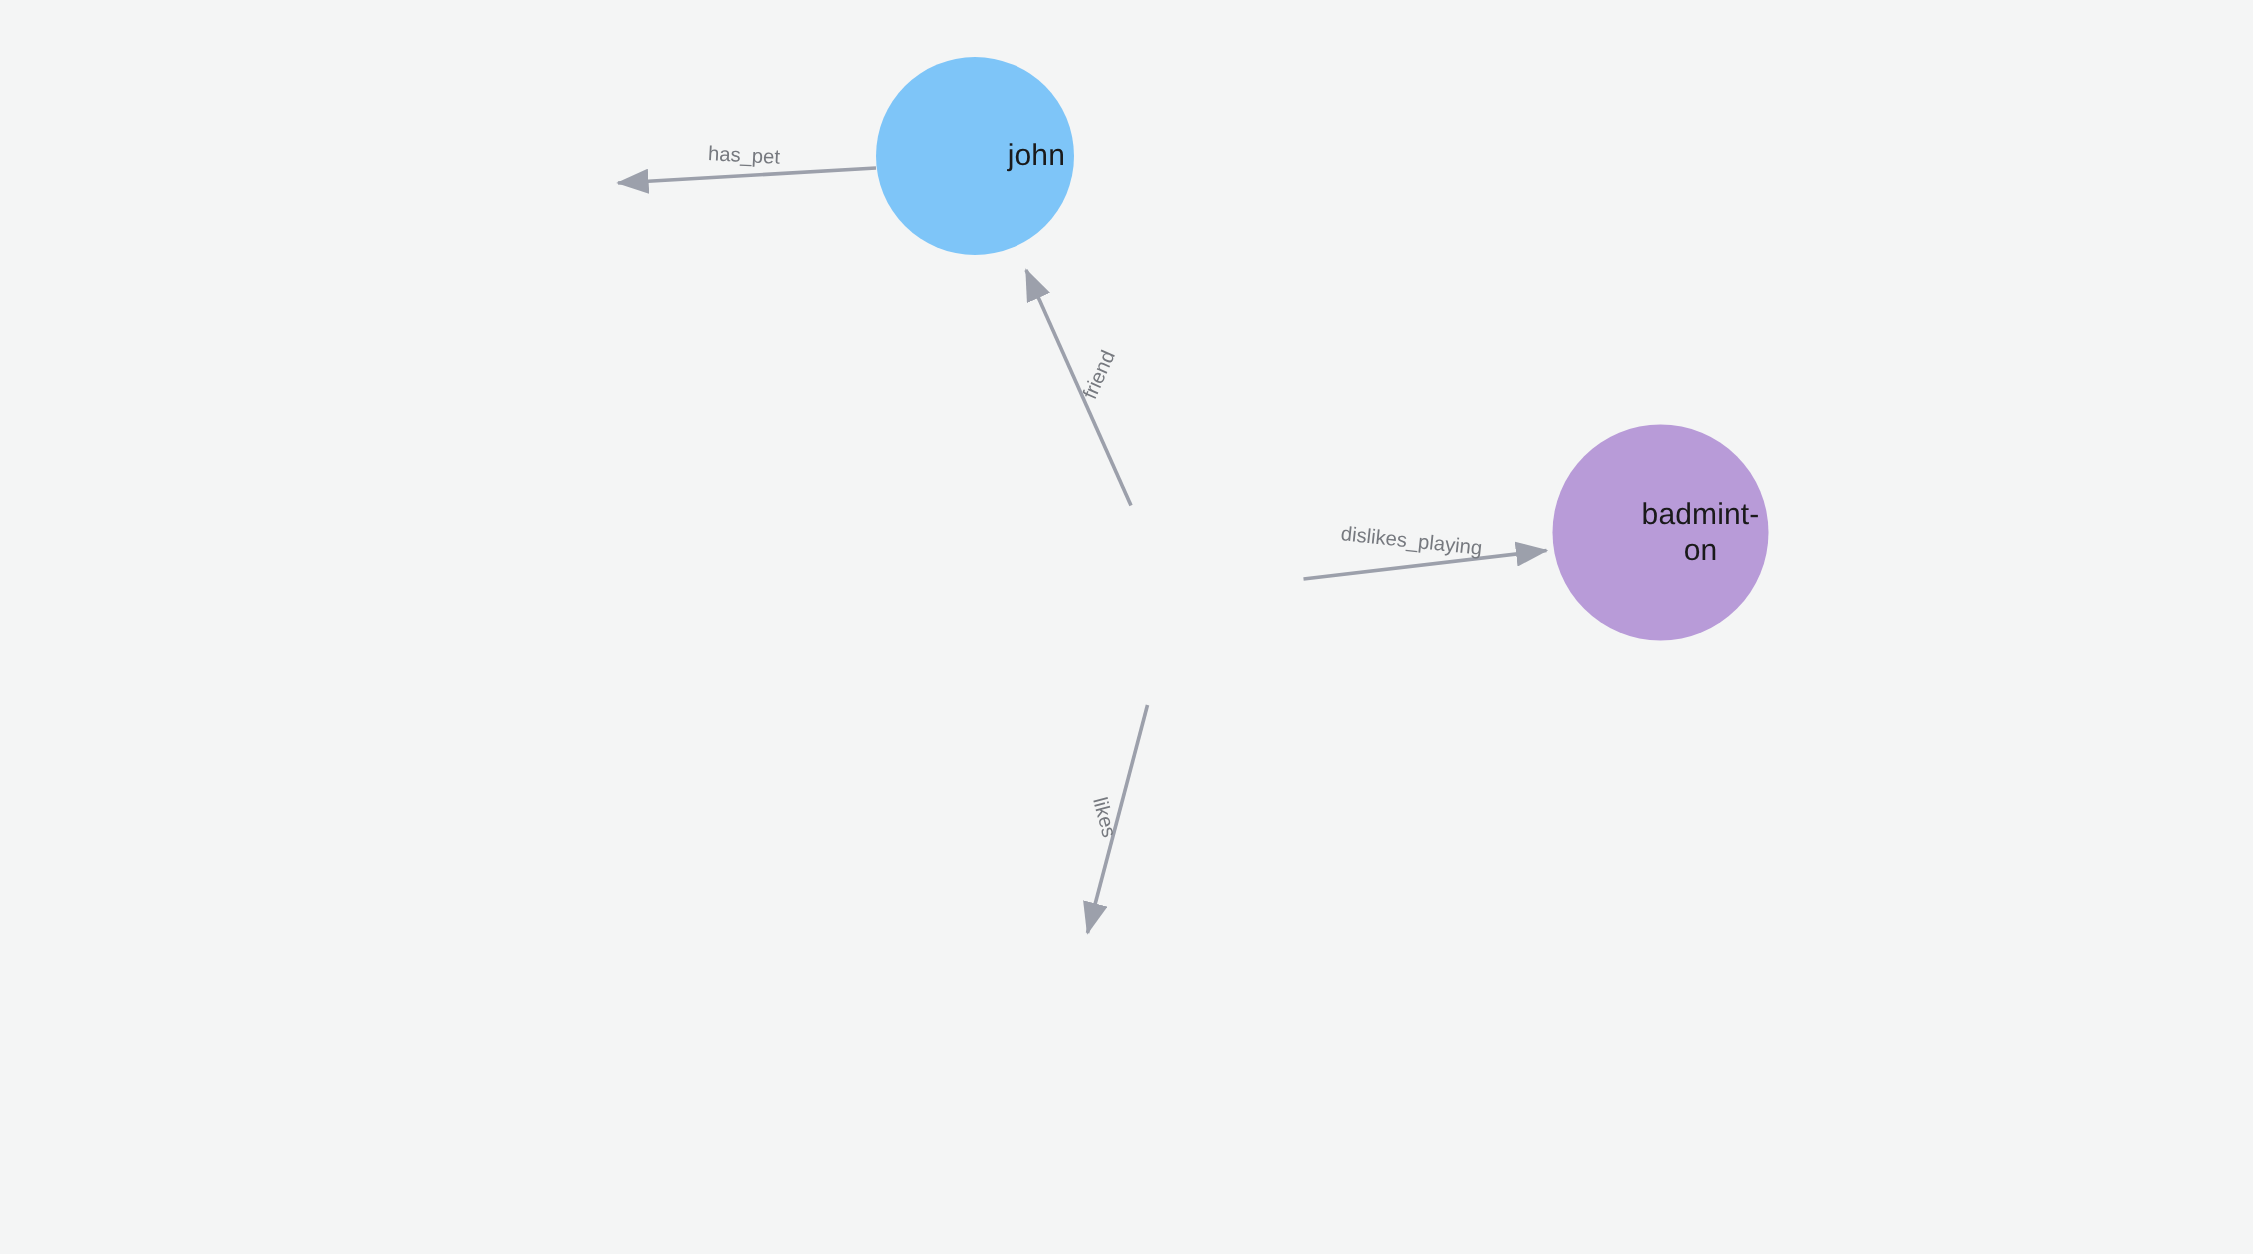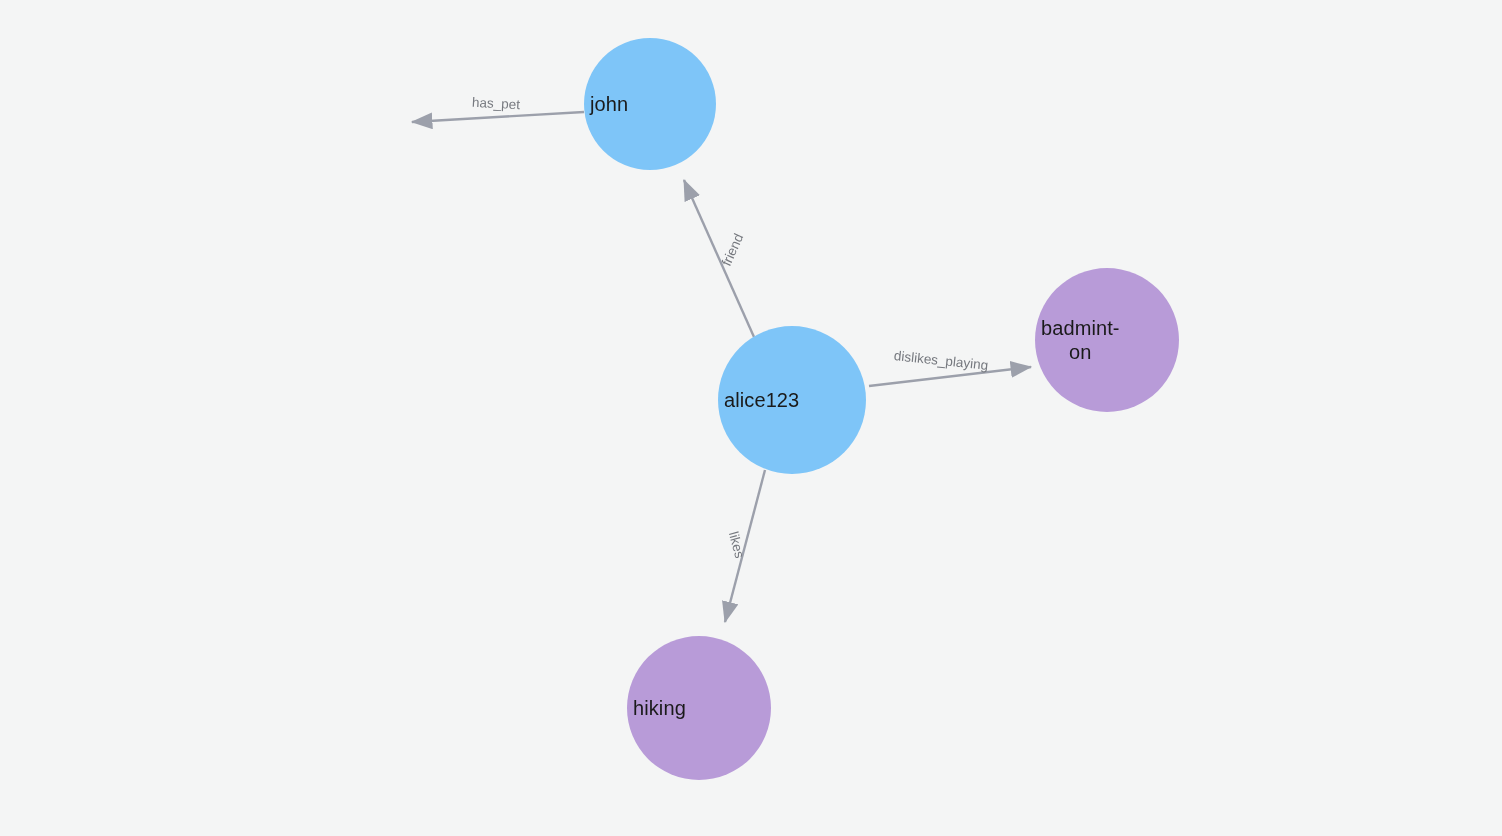--- a/index.html
+++ b/index.html
@@ -24,21 +24,21 @@
     left: 0;
     top: 0;
     width: 1502px;
     height: 836px;
   }
   .graph-node {
     position: absolute;
     border-radius: 50%;
     display: flex;
     align-items: center;
-    justify-content: flex-start;
+    justify-content: flex-end;
     box-sizing: border-box;
     text-align: center;
   }
   .node-label {
     color: #1a1a1a;
     font-size: 20px;
     line-height: 24px;
     letter-spacing: 0.1px;
     user-select: none;
     padding: 0 6px;
@@ -70,30 +70,24 @@
     <line stroke="#9ca0ab" stroke-width="2.4" marker-end="url(#arrowhead)" x1="754" y1="337" x2="684" y2="180"></line>
     <line stroke="#9ca0ab" stroke-width="2.4" marker-end="url(#arrowhead)" x1="869" y1="386" x2="1031" y2="367"></line>
     <line stroke="#9ca0ab" stroke-width="2.4" marker-end="url(#arrowhead)" x1="765" y1="470" x2="725" y2="622"></line>
   </svg>
 
 
   <div class="graph-node" style="left: 584px; top: 38px; width: 132px; height: 132px; background: rgb(126, 197, 248);">
     <span class="node-label">john</span>
   </div>
 
-  <div class="graph-node" style="left: 718px; top: 326px; width: 148px; height: 148px; background: rgb(126, 197, 248);">
-    <span class="node-label">alice123</span>
-  </div>
 
-  <div class="graph-node" style="left: 1035px; top: 268px; width: 144px; height: 144px; background: rgb(184, 155, 216);">
+  <div class="graph-node" style="left: 1035px; top: 283px; width: 144px; height: 144px; background: rgb(184, 155, 216);">
     <span class="node-label">badmint-<br>on</span>
   </div>
 
-  <div class="graph-node" style="left: 627px; top: 636px; width: 144px; height: 144px; background: rgb(184, 155, 216);">
-    <span class="node-label">hiking</span>
-  </div>
 
   <span class="edge-label" style="color: rgb(118, 121, 127); left: 496px; top: 104px; transform: translate(-50%, -50%) rotate(3deg);">has_pet</span>
   <span class="edge-label" style="color: rgb(118, 121, 127); left: 733px; top: 250px; transform: translate(-50%, -50%) rotate(-66deg);">friend</span>
   <span class="edge-label" style="color: rgb(118, 121, 127); left: 941px; top: 361px; transform: translate(-50%, -50%) rotate(6deg);">dislikes_playing</span>
   <span class="edge-label" style="color: rgb(118, 121, 127); left: 736px; top: 545px; transform: translate(-50%, -50%) rotate(75deg);">likes</span>
 
 </div>
 
 </body></html>

